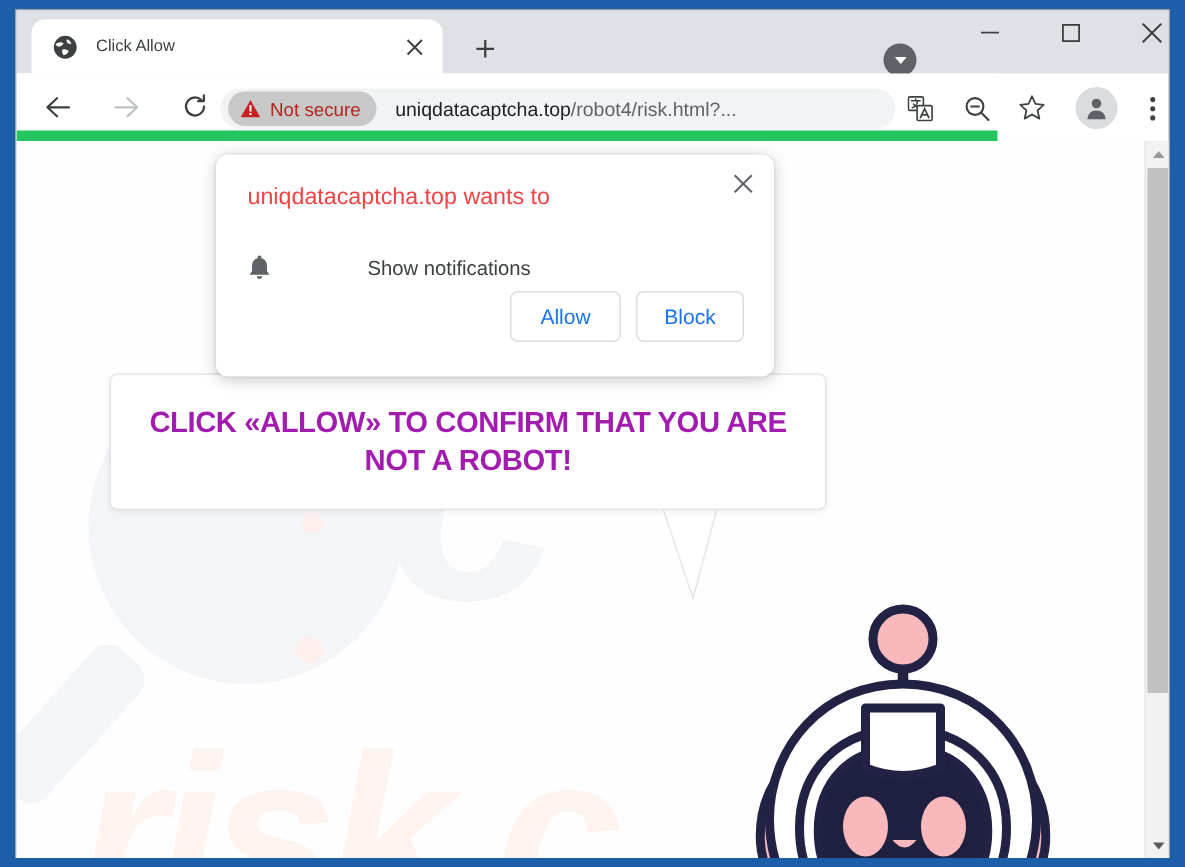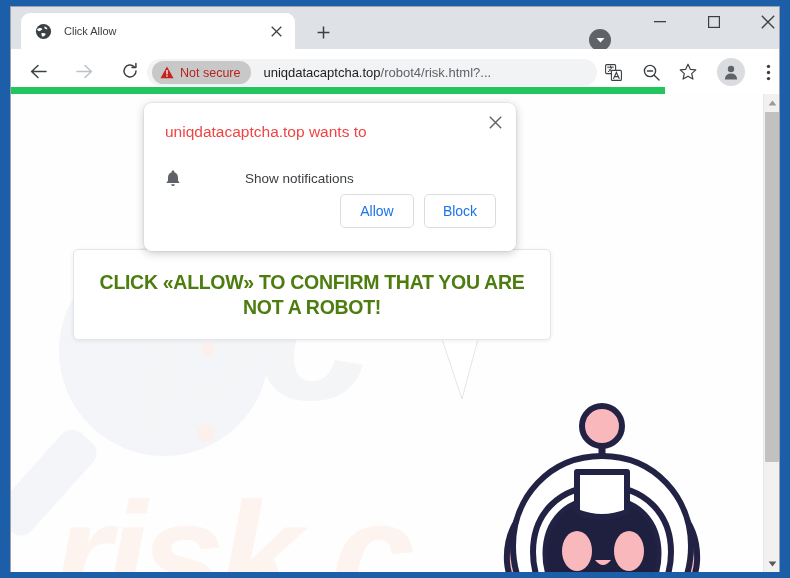--- a/index.html
+++ b/index.html
@@ -230,21 +230,21 @@
     border: 1px solid #e3e5e8;
     border-radius: 5px;
     box-shadow: 0 1px 4px rgba(0,0,0,.07);
     display: flex;
     align-items: center;
     justify-content: center;
   }
   #bubble-text {
     font-size: 19.5px;
     font-weight: 700;
-    color: #4d7c0f;
+    color: #a21caf;
     text-align: center;
     line-height: 1.28;
     letter-spacing: -0.3px;
     padding: 0 12px;
   }
   #bubble-tail {
     position: absolute;
     left: 430px; top: 245px;
     width: 0; height: 0;
     border-left: 1px solid transparent;

